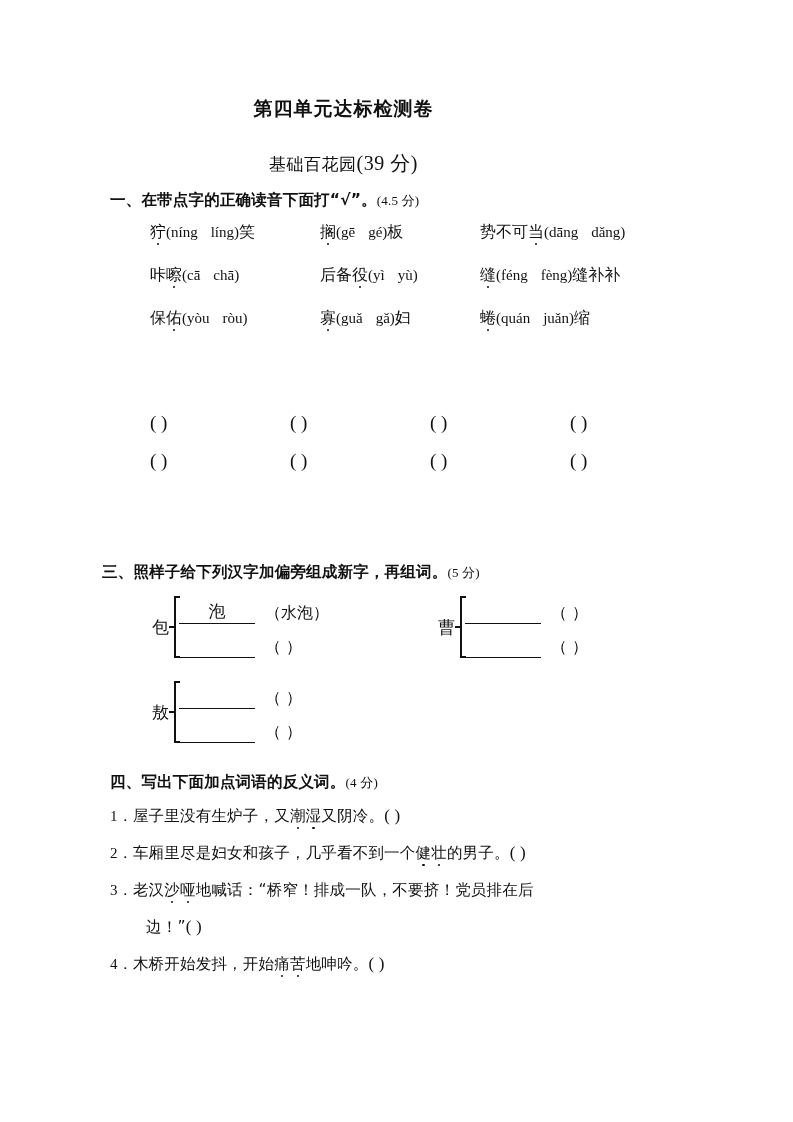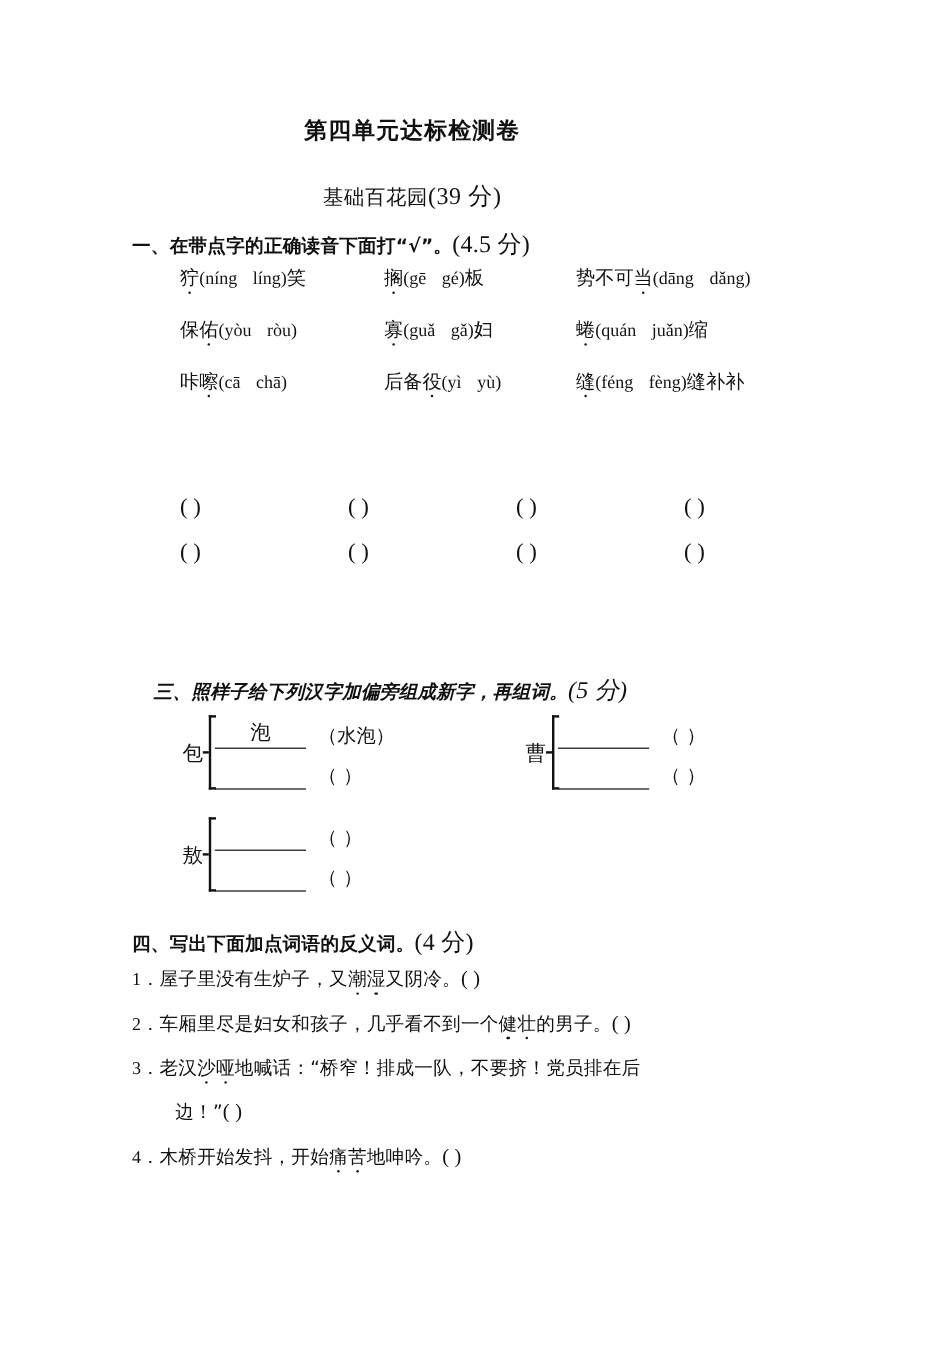--- a/index.html
+++ b/index.html
@@ -48,21 +48,21 @@
   .q-head {
     font-family: "DejaVu Sans", "Liberation Sans", sans-serif;
     font-weight: bold;
     font-size: 15.5px;
     letter-spacing: 0.2px;
     margin: 0;
   }
   .q-head .pts {
     font-family: "Liberation Serif", "DejaVu Serif", serif;
     font-weight: normal;
-    font-size: 20px;
+    font-size: 13px;
   }
 
   
   .abs { position: absolute; }
 
   
   .q1-rows { font-size: 16px; }
   .q1-row {
     display: flex;
     align-items: baseline;
@@ -211,48 +211,48 @@
     <span>一、</span><span>在带点字的正确读音下面打“√”。</span><span class="pts">(4.5 分)</span>
   </div>
 
   <div class="abs q1-rows" id="q1-rows" style="left:150px; top:222px; width:560px;">
       <div class="q1-row" style="position: relative; height: 28px;">
         <div class="q1-item" style="position: absolute; left: 0px;"><span class="han dot">狞</span><span class="py">(<span>níng</span><span class="gap"></span><span>líng</span>)</span><span class="han">笑</span></div>
         <div class="q1-item" style="position: absolute; left: 170px;"><span class="han dot">搁</span><span class="py">(<span>gē</span><span class="gap"></span><span>gé</span>)</span><span class="han">板</span></div>
         <div class="q1-item" style="position: absolute; left: 330px;"><span class="han">势不可</span><span class="han dot">当</span><span class="py">(<span>dāng</span><span class="gap"></span><span>dǎng</span>)</span></div>
       </div>
       <div class="q1-row" style="position: relative; height: 28px;">
+        <div class="q1-item" style="position: absolute; left: 0px;"><span class="han">咔</span><span class="han dot">嚓</span><span class="py">(<span>cā</span><span class="gap"></span><span>chā</span>)</span></div>
+        <div class="q1-item" style="position: absolute; left: 170px;"><span class="han">后备</span><span class="han dot">役</span><span class="py">(<span>yì</span><span class="gap"></span><span>yù</span>)</span></div>
+        <div class="q1-item" style="position: absolute; left: 330px;"><span class="han dot">缝</span><span class="py">(<span>féng</span><span class="gap"></span><span>fèng</span>)</span><span class="han">缝补补</span></div>
+      </div>
+      <div class="q1-row" style="position: relative; height: 28px;">
         <div class="q1-item" style="position: absolute; left: 0px;"><span class="han">保</span><span class="han dot">佑</span><span class="py">(<span>yòu</span><span class="gap"></span><span>ròu</span>)</span></div>
         <div class="q1-item" style="position: absolute; left: 170px;"><span class="han dot">寡</span><span class="py">(<span>guǎ</span><span class="gap"></span><span>gǎ</span>)</span><span class="han">妇</span></div>
         <div class="q1-item" style="position: absolute; left: 330px;"><span class="han dot">蜷</span><span class="py">(<span>quán</span><span class="gap"></span><span>juǎn</span>)</span><span class="han">缩</span></div>
       </div>
-      <div class="q1-row" style="position: relative; height: 28px;">
-        <div class="q1-item" style="position: absolute; left: 0px;"><span class="han">咔</span><span class="han dot">嚓</span><span class="py">(<span>cā</span><span class="gap"></span><span>chā</span>)</span></div>
-        <div class="q1-item" style="position: absolute; left: 170px;"><span class="han">后备</span><span class="han dot">役</span><span class="py">(<span>yì</span><span class="gap"></span><span>yù</span>)</span></div>
-        <div class="q1-item" style="position: absolute; left: 330px;"><span class="han dot">缝</span><span class="py">(<span>féng</span><span class="gap"></span><span>fèng</span>)</span><span class="han">缝补补</span></div>
-      </div>
     </div>
 
 
   <div class="abs q2-block" id="q2-block" style="left:150px; top:396px; width:560px;">
       <div class="q2-brrow" style="margin-top: 16px;">
         <div class="q2-cell"><span class="q2-br">(            )</span></div>
         <div class="q2-cell"><span class="q2-br">(            )</span></div>
         <div class="q2-cell"><span class="q2-br">(            )</span></div>
         <div class="q2-cell"><span class="q2-br">(            )</span></div>
       </div>
       <div class="q2-brrow" style="margin-top: 16px;">
         <div class="q2-cell"><span class="q2-br">(            )</span></div>
         <div class="q2-cell"><span class="q2-br">(            )</span></div>
         <div class="q2-cell"><span class="q2-br">(            )</span></div>
         <div class="q2-cell"><span class="q2-br">(            )</span></div>
       </div>
     </div>
 
-  <div class="abs q-head" style="left:128px; top:562px;font-style:italic;">
+  <div class="abs q-head" style="left:102px; top:562px;">
     <span>三、</span><span>照样子给下列汉字加偏旁组成新字，再组词。</span><span class="pts">(5 分)</span>
   </div>
 
   <div class="abs" id="q3-area" style="left:0px; top:0px; width:793px; height:180px;">
       <div class="brace-group" style="left: 152px; top: 596px;">
         <span class="brace-char">包</span>
         <span class="brace">
           <i class="tip-t"></i>
           <i class="tip-b"></i>
           <i class="nib"></i>

